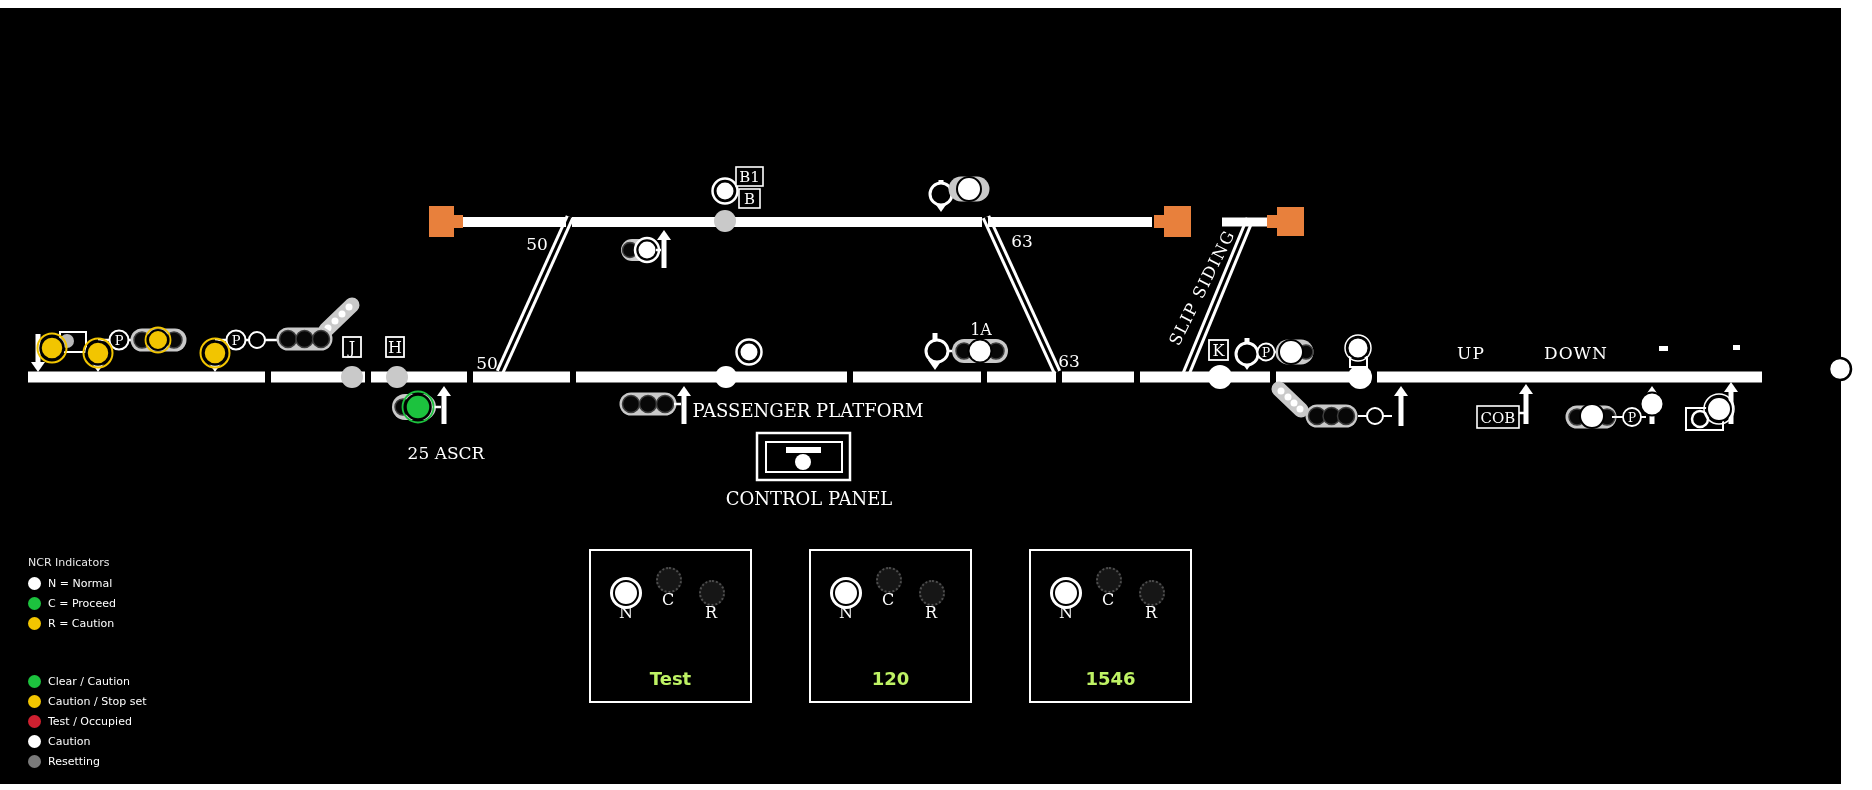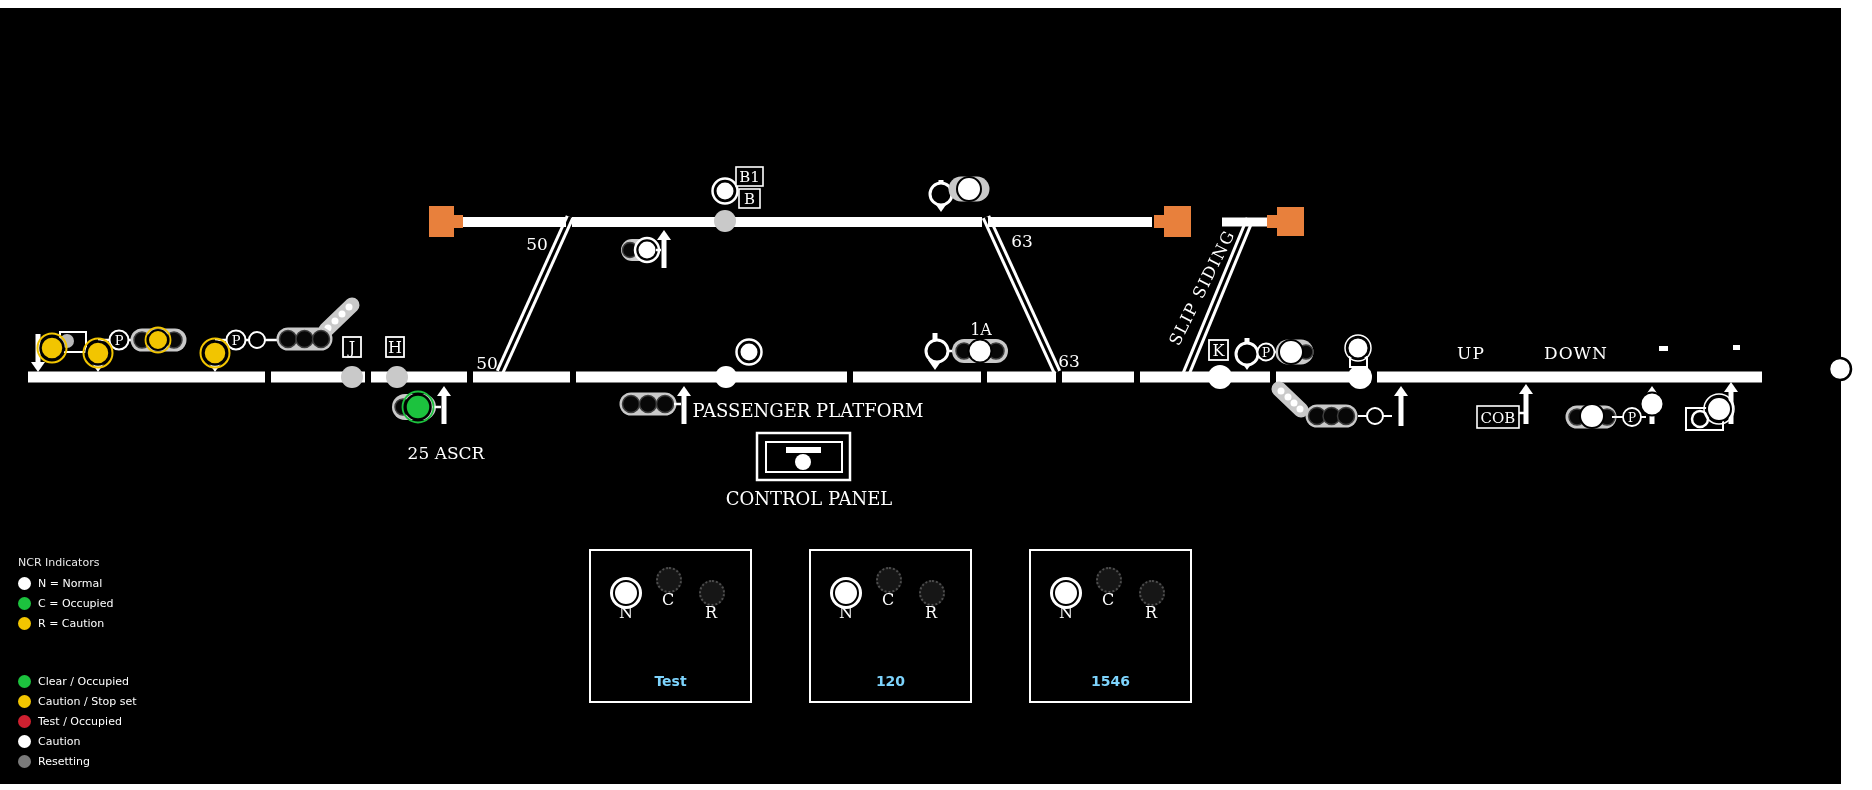--- a/index.html
+++ b/index.html
@@ -7,23 +7,23 @@
        font-family:"DejaVu Serif","Liberation Serif",serif;}
   #board{position:absolute;left:0;top:8px;width:1841px;height:776px;background:#000;}
   #schematic{position:absolute;left:0;top:0;width:1872px;height:790px;}
   svg text{fill:#ffffff;}
   .ncr-panel{position:absolute;top:549px;width:163px;height:154px;border:2px solid #ffffff;
              background:#000;box-sizing:border-box;}
   .plamp{position:absolute;width:22px;height:22px;border-radius:50%;}
   .plamp[data-state="on"]{background:#ffffff;border:2px solid #000;box-shadow:0 0 0 3px #ffffff;}
   .plamp[data-state="off"]{background:#161616;border:2px dotted #4e4e4e;box-shadow:0 0 0 2px #000;}
   .plamp-label{position:absolute;color:#fff;font-size:16px;font-family:"DejaVu Serif",serif;}
-  .panel-name{position:absolute;left:0;right:0;bottom:12px;text-align:center;color:#7dd3fc;
-              font-family:"DejaVu Sans","Liberation Sans",sans-serif;font-weight:bold;font-size:14px;}
-  #legend{position:absolute;left:18px;top:556px;color:#fff;
+  .panel-name{position:absolute;left:0;right:0;bottom:12px;text-align:center;color:#bef264;
+              font-family:"DejaVu Sans","Liberation Sans",sans-serif;font-weight:bold;font-size:18px;}
+  #legend{position:absolute;left:28px;top:556px;color:#fff;
           font-family:"DejaVu Sans","Liberation Sans",sans-serif;font-size:11px;}
   #legend .lg-title{margin-bottom:8px;color:#e8e8e8;}
   .lg-row{display:flex;align-items:flex-start;height:20px;}
   .lg-dot{width:13px;height:13px;border-radius:50%;margin-right:7px;flex:none;}
   .lg-gap{height:38px;}
 </style>
 </head>
 <body>
 
 <div id="board"></div>
@@ -323,30 +323,30 @@
 </div>
 
 <div id="legend">
   <div class="lg-title">NCR Indicators</div>
   <div class="lg-row">
     <span class="lg-dot" style="background: rgb(255, 255, 255);"></span>
     <span>N = Normal</span>
   </div>
   <div class="lg-row">
     <span class="lg-dot" style="background: rgb(28, 194, 62);"></span>
-    <span>C = Occupied</span>
+    <span>C = Proceed</span>
   </div>
   <div class="lg-row">
     <span class="lg-dot" style="background: rgb(242, 197, 0);"></span>
     <span>R = Caution</span>
   </div>
   <div class="lg-gap"></div>
   <div class="lg-row">
     <span class="lg-dot" style="background: rgb(28, 194, 62);"></span>
-    <span>Clear / Occupied</span>
+    <span>Clear / Caution</span>
   </div>
   <div class="lg-row">
     <span class="lg-dot" style="background: rgb(242, 197, 0);"></span>
     <span>Caution / Stop set</span>
   </div>
   <div class="lg-row">
     <span class="lg-dot" style="background: rgb(207, 32, 48);"></span>
     <span>Test / Occupied</span>
   </div>
   <div class="lg-row">

